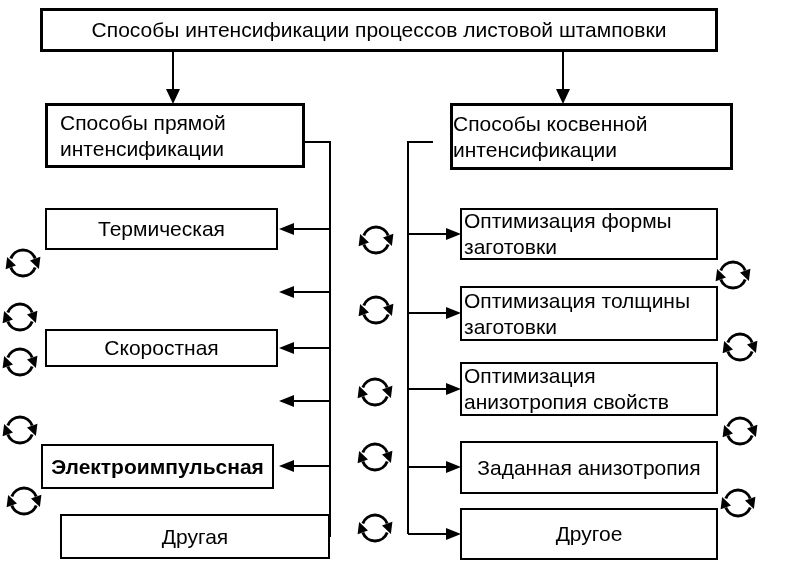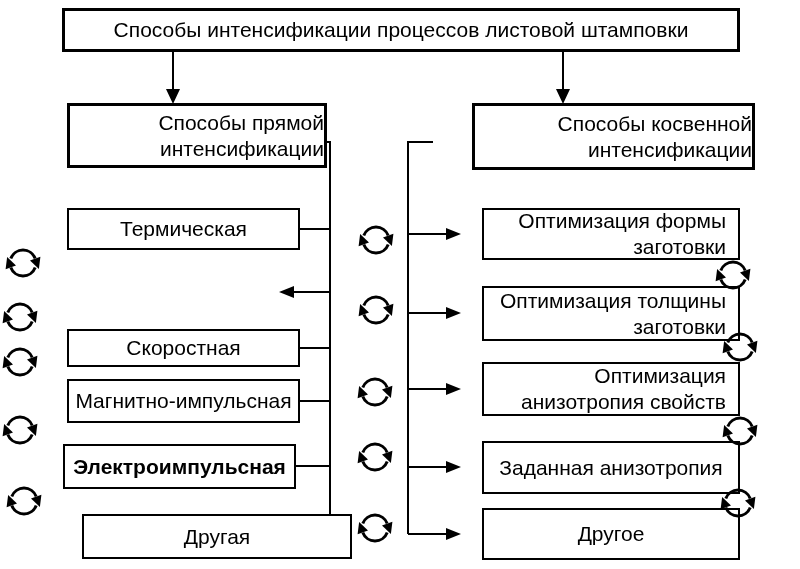--- a/index.html
+++ b/index.html
@@ -23,28 +23,27 @@
     pointer-events: none;
   }
   .box {
     position: absolute;
     background: #ffffff;
     border: 2px solid #000000;
     box-sizing: border-box;
     display: flex;
     align-items: center;
     justify-content: center;
-    text-align: right;
+    text-align: left;
     font-size: 21px;
     line-height: 1.22;
-    margin-left: 22px;
   }
   .thick { border-width: 3px; }
   .title-box { font-size: 21px; }
-  .right-item { padding: 0 12px; }
+  .right-item { padding: 0 2px; }
   .cycicon {
     position: absolute;
     width: 40px;
     height: 40px;
   }
 </style>
 </head>
 <body>
 
 <div class="canvas">
@@ -103,21 +102,20 @@
     </g>
   </svg>
 
   <div class="box thick title-box" style="left:40px; top:8px; width:678px; height:44px;">Способы интенсификации процессов листовой штамповки</div>
 
   <div class="box thick" style="left:45px; top:103px; width:260px; height:65px;padding-left:12px;">Способы прямой интенсификации</div>
   <div class="box thick" style="left:450px; top:103px; width:283px; height:67px;">Способы косвенной интенсификации</div>
 
   <div class="box" style="left:45px; top:208px; width:233px; height:42px;">Термическая</div>
   <div class="box" style="left:45px; top:329px; width:233px; height:38px;">Скоростная</div>
-  <div class="box" style="left:45px; top:379px; width:233px; height:44px;">Магнитно-импульсная</div>
   <div class="box" style="left:41px; top:444px; width:233px; height:45px;font-weight:bold;">Электроимпульсная</div>
   <div class="box" style="left:60px; top:514px; width:270px; height:45px;">Другая</div>
 
   <div class="box right-item" style="left:460px; top:208px; width:258px; height:52px;">Оптимизация формы заготовки</div>
   <div class="box right-item" style="left:460px; top:286px; width:258px; height:55px;">Оптимизация толщины заготовки</div>
   <div class="box right-item" style="left:460px; top:362px; width:258px; height:54px;">Оптимизация анизотропия свойств</div>
   <div class="box right-item" style="left:460px; top:441px; width:258px; height:53px;">Заданная анизотропия</div>
   <div class="box right-item" style="left:460px; top:508px; width:258px; height:52px;">Другое</div>
 
   <svg class="cycicon" style="left:3px; top:243px;" viewBox="0 0 40 40">

